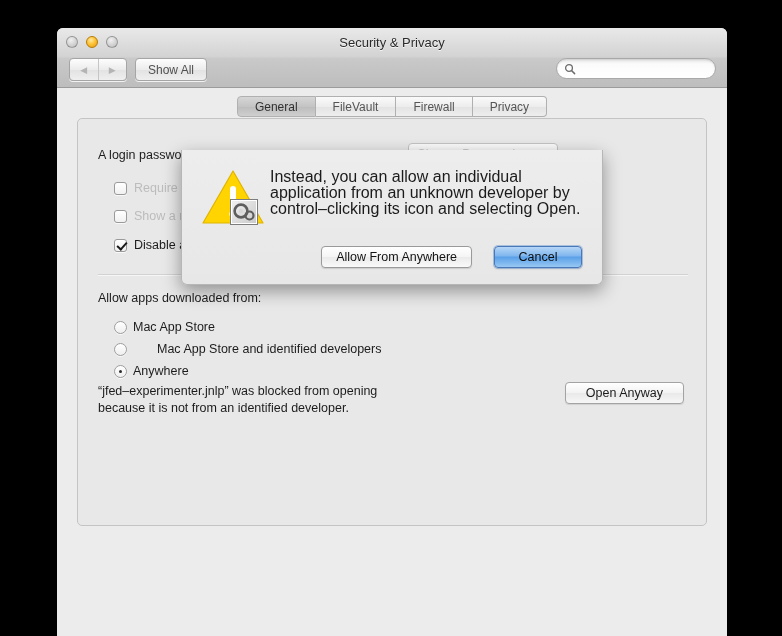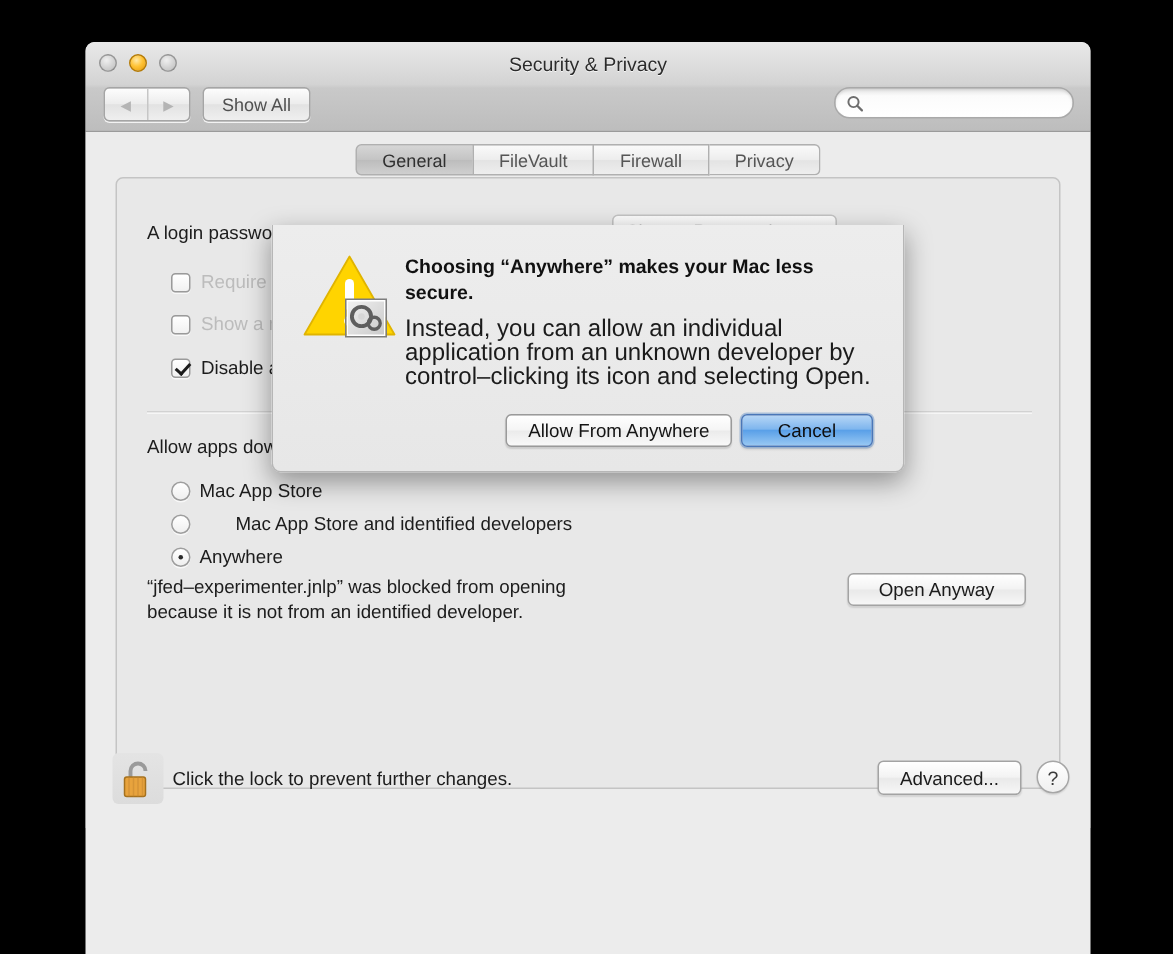--- a/index.html
+++ b/index.html
@@ -354,21 +354,21 @@
     margin-bottom: 9px;
   }
   #sheet-msg {
     font-size: 16px;
     color: #1b1b1b;
     line-height: 16px;
   }
   #sheet-buttons {
     display: flex;
     justify-content: flex-end;
-    gap: 6px;
+    gap: 22px;
     margin-top: 16px;
     text-align: right;
   }
   .sheet-btn {
     height: 22px;
     padding: 0 14px;
     display: flex;
     align-items: center;
     justify-content: center;
     font-size: 12.5px;
@@ -491,39 +491,20 @@
       <div id="blocked-msg" class="txt">
         <div>“jfed–experimenter.jnlp” was blocked from opening</div>
         <div>because it is not from an identified developer.</div>
       </div>
 
       <div id="open-anyway-btn">
         <span>Open Anyway</span>
       </div>
     </div>
 
-    <div id="bottombar">
-      <div id="lock-btn">
-        <svg width="34" height="34" viewBox="0 0 34 34">
-          <path d="M12 17 L12 12 A5 5 0 0 1 22 12" fill="none" stroke="#9a9a9a" stroke-width="2.6"></path>
-          <rect x="8" y="16" width="14" height="13" rx="1.5" fill="#e8a33d" stroke="#a5711e" stroke-width="1"></rect>
-          <line x1="11" y1="16" x2="11" y2="29" stroke="#c4863080" stroke-width="1"></line>
-          <line x1="14" y1="16" x2="14" y2="29" stroke="#c4863080" stroke-width="1"></line>
-          <line x1="17" y1="16" x2="17" y2="29" stroke="#c4863080" stroke-width="1"></line>
-          <line x1="20" y1="16" x2="20" y2="29" stroke="#c4863080" stroke-width="1"></line>
-        </svg>
-      </div>
-      <div id="lock-caption">Click the lock to prevent further changes.</div>
-      <div id="advanced-btn">
-        <span>Advanced...</span>
-      </div>
-      <div id="help-btn">
-        <span>?</span>
-      </div>
-    </div>
 
     <div id="sheet">
       <div id="sheet-body">
 
         <div id="warn-icon-wrap">
           <svg width="64" height="60" viewBox="0 0 64 60">
             <path d="M31 3 L61 55 L1 55 Z" fill="#FFD400" stroke="#E0B400" stroke-width="1.2" stroke-linejoin="round"></path>
             <rect x="28" y="18" width="6" height="21" rx="3" fill="#ffffff"></rect>
             <circle cx="31" cy="46" r="3.6" fill="#ffffff"></circle>
           </svg>
@@ -533,21 +514,20 @@
                 <circle cx="10" cy="11" r="6.4" fill="none" stroke="#5e5e5e" stroke-width="2.6"></circle>
                 <circle cx="10" cy="11" r="2.2" fill="#d6d6d6"></circle>
                 <circle cx="18.5" cy="15.5" r="4" fill="none" stroke="#5e5e5e" stroke-width="2.2"></circle>
                 <circle cx="18.5" cy="15.5" r="1.3" fill="#d6d6d6"></circle>
               </g>
             </svg>
           </div>
         </div>
 
         <div id="sheet-text">
-          <div id="sheet-title">Choosing “Anywhere” makes your Mac less secure.</div>
           <div id="sheet-msg">Instead, you can allow an individual application from an unknown developer by control–clicking its icon and selecting Open.</div>
         </div>
       </div>
 
       <div id="sheet-buttons">
         <div class="sheet-btn">
           <span>Allow From Anywhere</span>
         </div>
         <div class="sheet-btn default">
           <span>Cancel</span>

